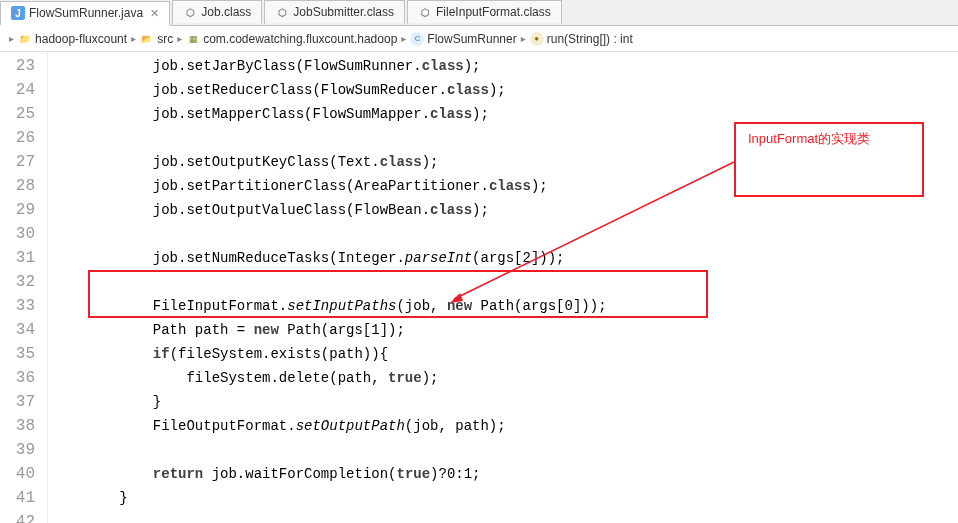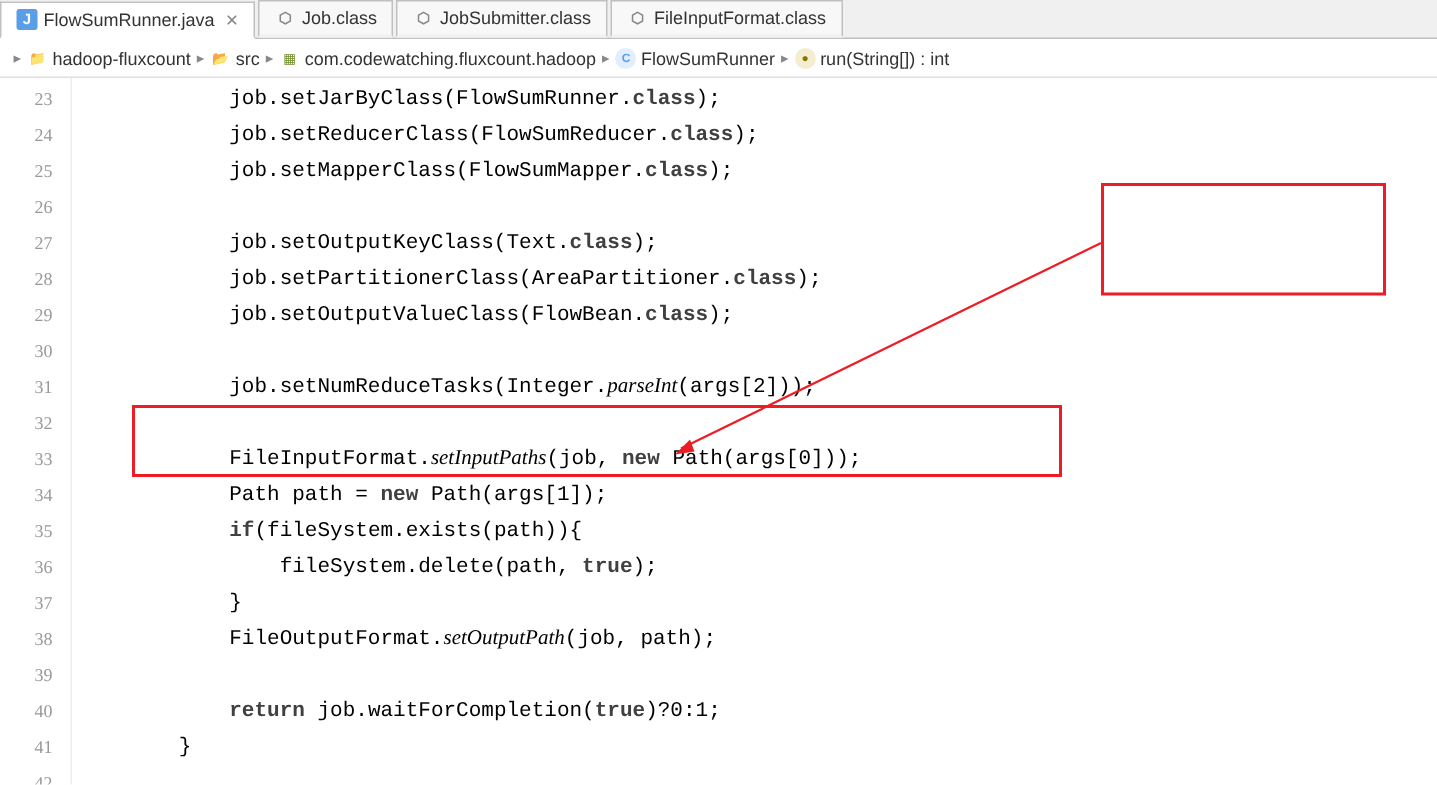--- a/index.html
+++ b/index.html
@@ -63,22 +63,22 @@
       position: relative;
     }
     .gutter {
       width: 48px;
       background: #fff;
       border-right: 1px solid #eee;
       padding-top: 2px;
       text-align: right;
     }
     .ln {
-      font-family: Liberation Serif, serif;
-      font-size: 12px;
+      font-family: Liberation Mono, monospace;
+      font-size: 16px;
       color: #999;
       height: 24px;
       line-height: 24px;
       padding-right: 12px;
     }
     .code {
       flex: 1;
       font-family: Consolas, "Courier New", monospace;
       font-size: 14px;
       padding-top: 2px;
@@ -86,21 +86,21 @@
     }
     .line {
       height: 24px;
       line-height: 24px;
       white-space: pre;
       color: #000;
       padding-left: 4px;
     }
     .line.highlight { background: #e8f2fe; }
     .kw { color: #404040; font-weight: bold; }
-    .static-call { font-style: italic; font-family: Liberation Serif, serif; }
+    .static-call { font-style: italic; }
     .annotation-box {
       position: absolute;
       border: 2px solid #ee1c25;
       background: transparent;
       pointer-events: none;
     }
     .annotation-text {
       position: absolute;
       color: #ee1c25;
       font-size: 13px;
@@ -202,19 +202,20 @@
     <div class="line"><span>                fileSystem.delete(path, </span><span class="kw">true</span><span>);</span></div>
     <div class="line"><span>            }</span></div>
     <div class="line"><span>            FileOutputFormat.</span><span class="static-call">setOutputPath</span><span>(job, path);</span></div>
     <div class="line"></div>
     <div class="line"><span>            </span><span class="kw">return</span><span> job.waitForCompletion(</span><span class="kw">true</span><span>)?0:1;</span></div>
     <div class="line"><span>        }</span></div>
 
     <div class="annotation-box" style="left:40px; top:218px; width:620px; height:48px;"></div>
 
     <div class="annotation-box" style="left:686px; top:70px; width:190px; height:75px;"></div>
+    <div class="annotation-text" style="left:700px; top:78px;">InputFormat的实现类</div>
 
     <svg class="arrow" style="left:400px; top:107px; width:290px; height:145px;">
       <line x1="286" y1="3" x2="6" y2="140" stroke="#ee1c25" stroke-width="1.5"></line>
       <polygon points="2,144 12,134 15,142" fill="#ee1c25"></polygon>
     </svg>
   </div>
 </div>
 
 </body></html>

